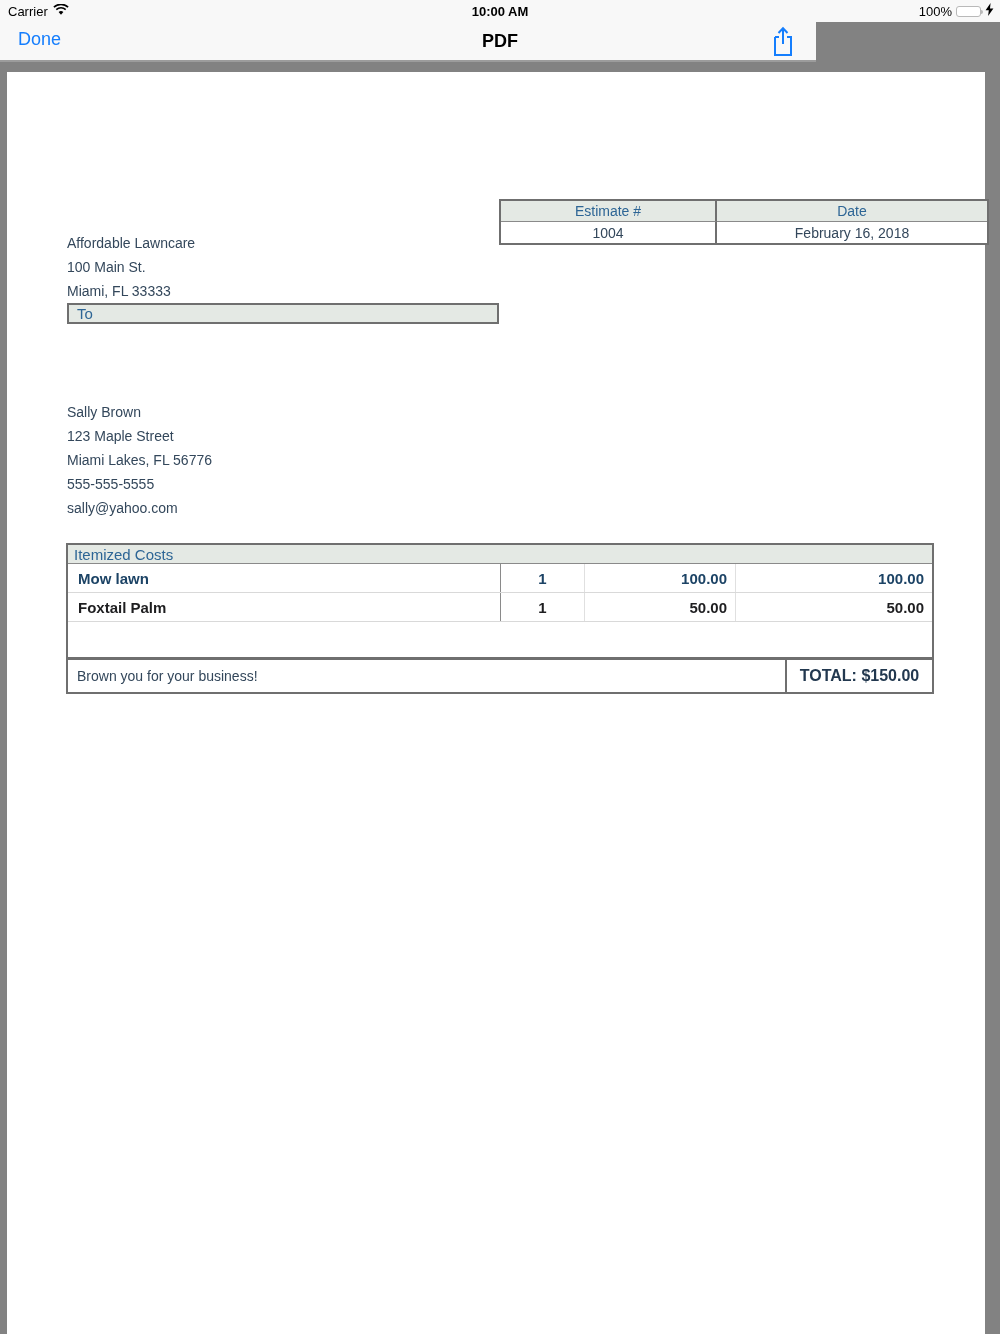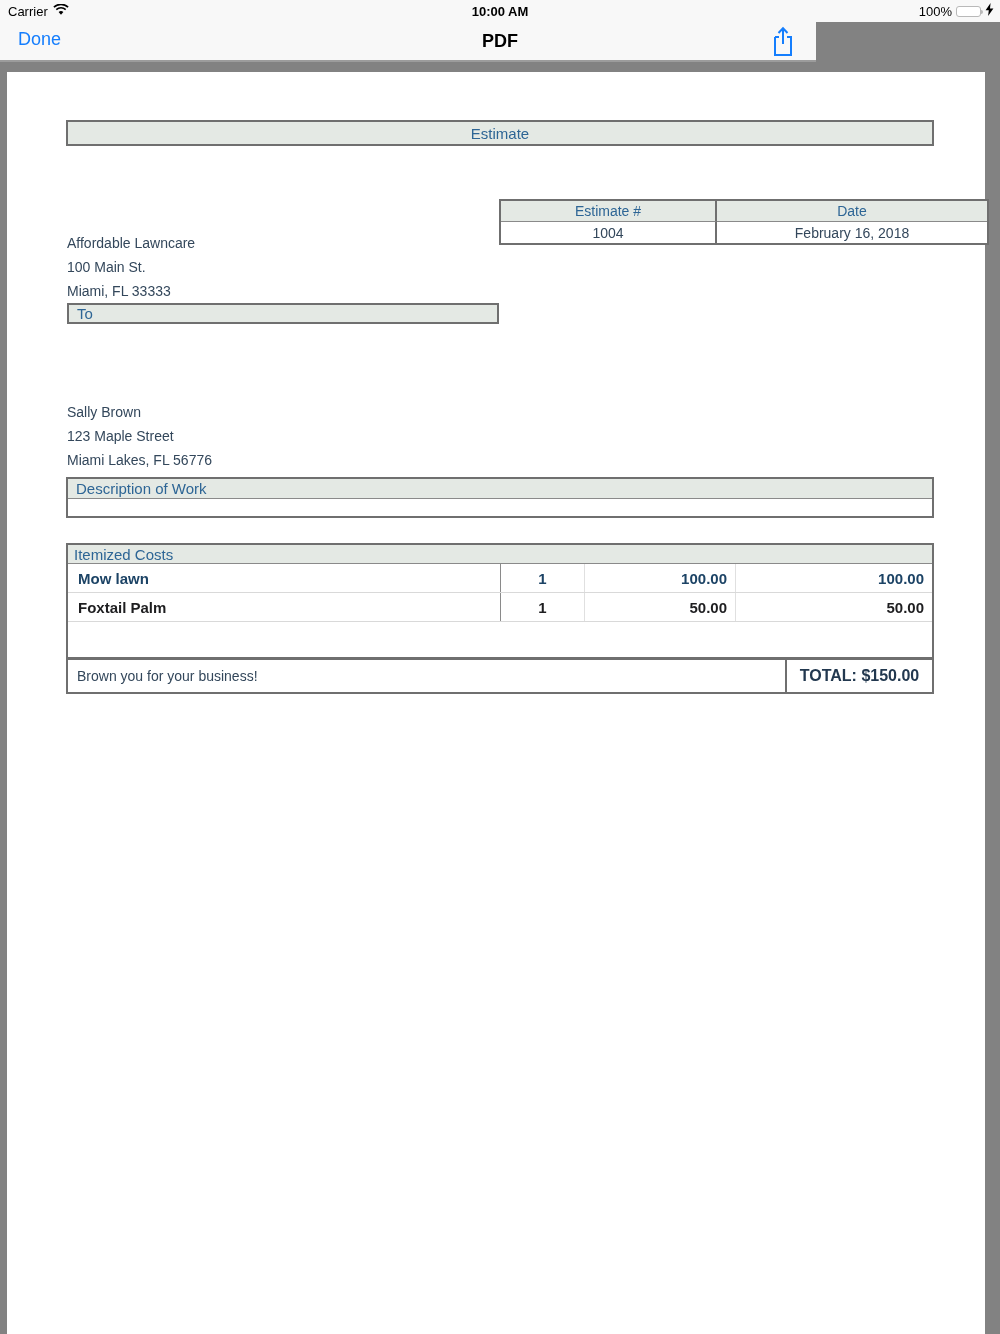--- a/index.html
+++ b/index.html
@@ -138,23 +138,20 @@
         <line x1="13" y1="2.5" x2="13" y2="18" stroke="#157efd" stroke-width="2"></line>
         <path d="M8.5 7 L13 2.3 L17.5 7" fill="none" stroke="#157efd" stroke-width="2"></path>
       </svg>
     </span>
   </button>
 </div>
 
 <div class="content">
   <div class="page">
 
-    <div class="hdr-bar hdr-center" style="left:59px; top:48px; width:868px; height:26px;">
-      <span>Estimate</span>
-    </div>
 
     <div class="addr-block" style="left:60px; top:159px;">
       <div>Affordable Lawncare</div>
       <div>100 Main St.</div>
       <div>Miami, FL  33333</div>
       <div>555-555-5555</div>
     </div>
 
     <div class="meta-table">
       <div class="meta-row">
@@ -172,24 +169,20 @@
     </div>
 
     <div class="addr-block" style="left:60px; top:328px;">
       <div>Sally Brown</div>
       <div>123 Maple Street</div>
       <div>Miami Lakes, FL  56776</div>
       <div>555-555-5555</div>
       <div>sally@yahoo.com</div>
     </div>
 
-    <div class="desc-section">
-      <div class="desc-head">Description of Work</div>
-      <div class="desc-body"></div>
-    </div>
 
     <div class="itemized">
       <div class="item-head">Itemized Costs</div>
       <div class="item-body">
         <div class="item-row row-navy">
           <div class="col-desc">Mow lawn</div>
           <div class="col-qty">1</div>
           <div class="col-rate">100.00</div>
           <div class="col-amt">100.00</div>
         </div>

